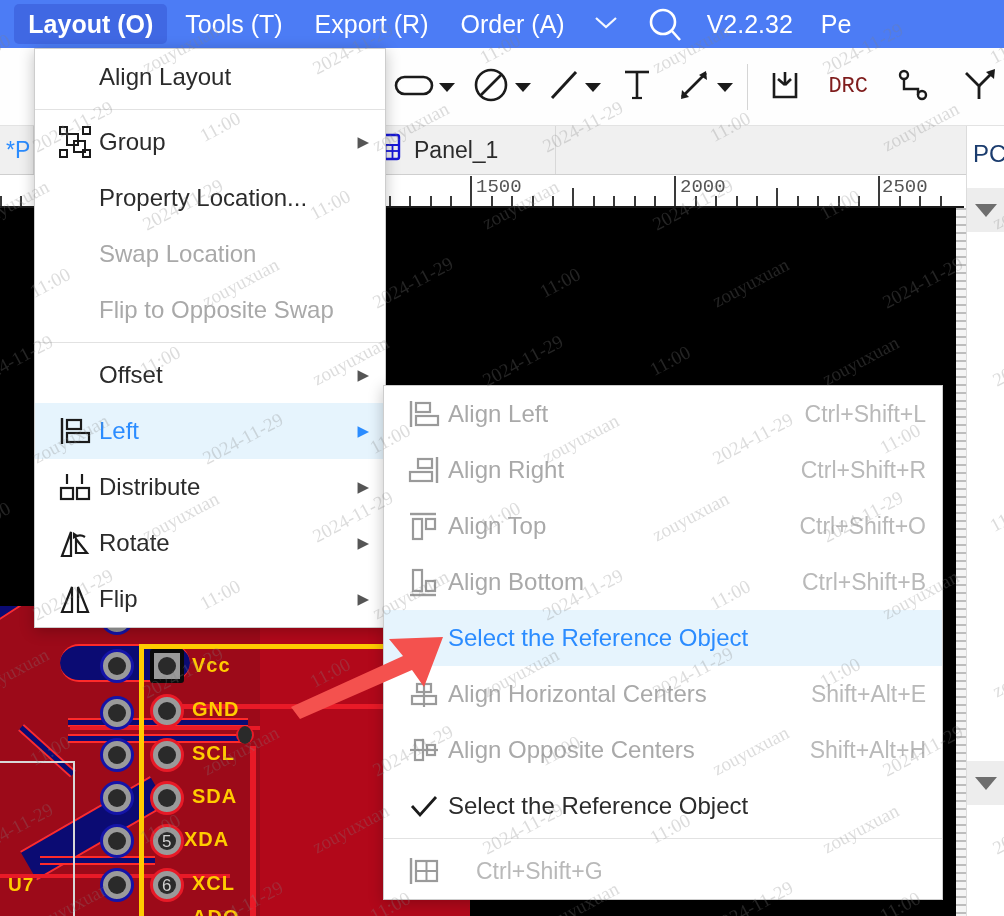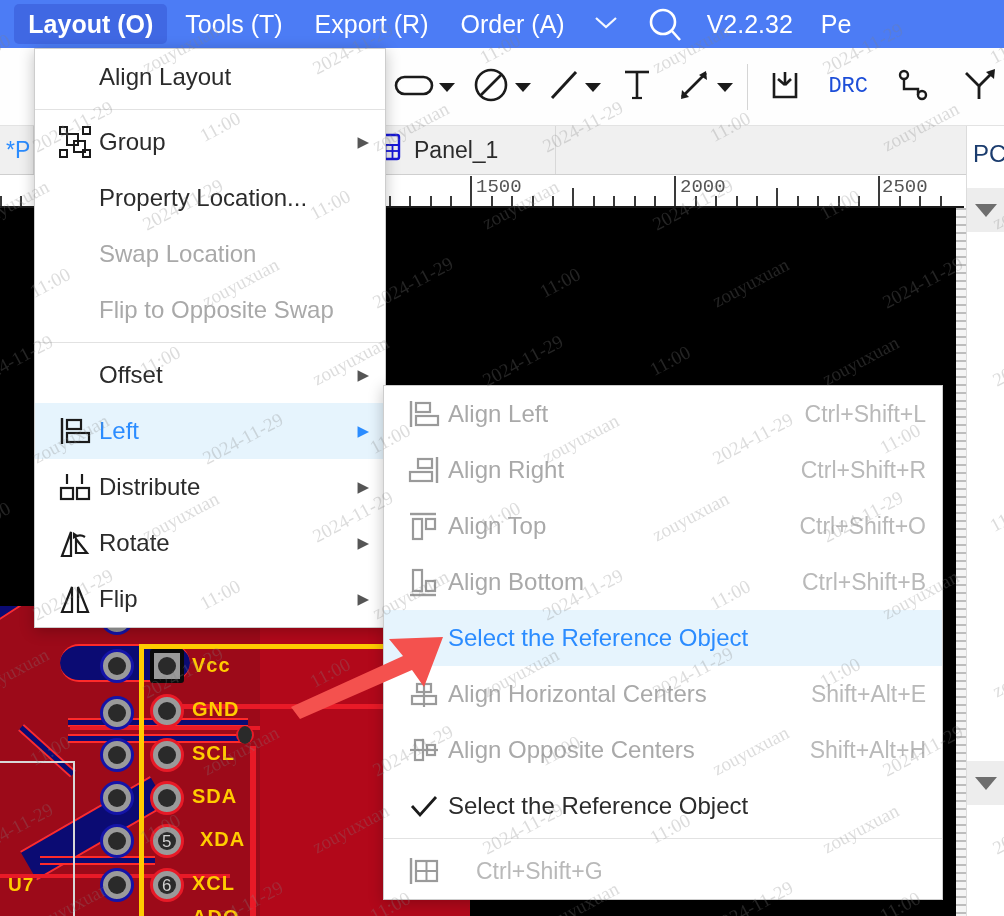--- a/index.html
+++ b/index.html
@@ -31,21 +31,21 @@
   
   .toolbar{
     position:absolute; left:0; top:48px; width:1004px; height:78px;
     background:#fefefe; border-bottom:1px solid #e3e3e3;
     display:flex; align-items:center; z-index:10;
   }
   .tb-group{ display:flex; align-items:center; height:100%; }
   .tb-btn{ display:flex; align-items:center; justify-content:center; height:60px; padding:0 4px;}
   .tb-caret{ width:18px; display:flex; align-items:center; justify-content:center;}
   .tb-sep{ width:1px; height:46px; background:#d5d5d5; margin:0 14px;}
-  .tb-drc{ font-family:"Liberation Mono", monospace; font-size:22px; letter-spacing:0px; color:#1d4ed8;}
+  .tb-drc{ font-family:"Liberation Mono", monospace; font-size:22px; letter-spacing:0px; color:#7f1d1d;}
 
   
   .tabbar{
     position:absolute; left:0; top:126px; width:1004px; height:49px;
     background:#f0f0f0; border-bottom:1px solid #cfcfcf;
     display:flex; align-items:stretch; z-index:9; overflow:hidden;
   }
   .tab{
     display:flex; align-items:center; gap:10px; padding:0 18px;
     border-right:1px solid #d8d8d8; font-size:23px; color:#2b2b2b; white-space:nowrap;
@@ -181,21 +181,21 @@
       <div class="pad" style="left:150px; top:218px;"></div>
       <div class="pad" style="left:150px; top:262px;"></div>
 
       <span class="pad-num" style="left:162px; top:226px;">5</span>
       <span class="pad-num" style="left:162px; top:270px;">6</span>
 
       <span class="pinlabel" style="left:192px; top:48px;">Vcc</span>
       <span class="pinlabel" style="left:192px; top:92px;">GND</span>
       <span class="pinlabel" style="left:192px; top:136px;">SCL</span>
       <span class="pinlabel" style="left:192px; top:179px;">SDA</span>
-      <span class="pinlabel" style="left:200px; top:222px;">XDA</span>
+      <span class="pinlabel" style="left:184px; top:222px;">XDA</span>
       <span class="pinlabel" style="left:192px; top:266px;">XCL</span>
       <span class="pinlabel" style="left:192px; top:300px;">ADO</span>
 
       <span class="pinlabel" style="left:8px; top:268px; font-size:19px;">U7</span>
     </div>
   </div>
 
   <div class="scroll-rail"></div>
 
   <div class="ruler">

